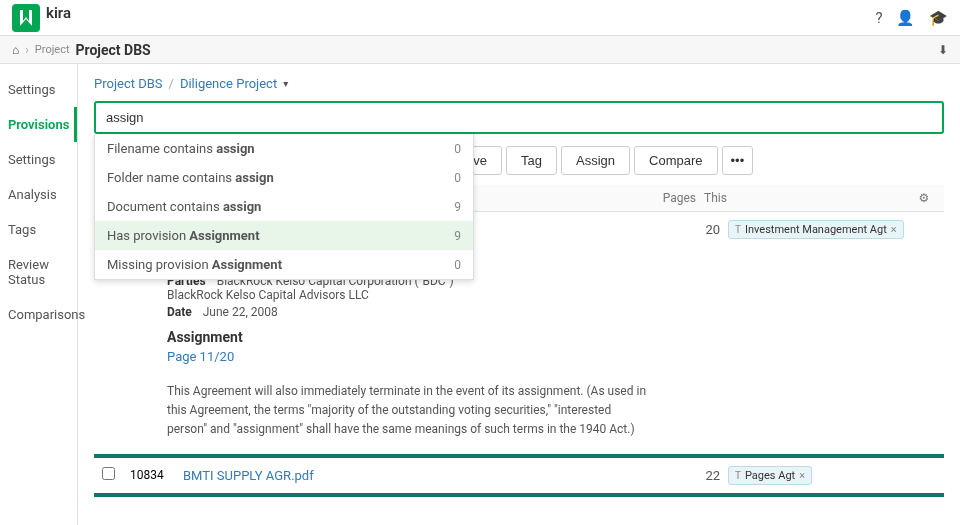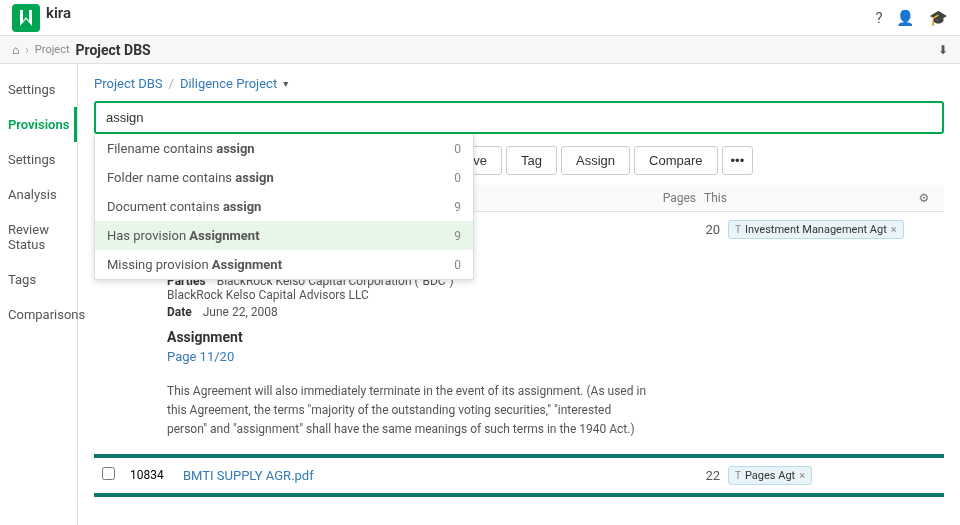--- a/index.html
+++ b/index.html
@@ -138,22 +138,22 @@
   <span class="dl-icon">⬇</span>
 </div>
 
 <div class="layout">
 
   <div class="sidebar">
     <div class="sidebar-item">Settings</div>
     <div class="sidebar-item active">Provisions</div>
     <div class="sidebar-item">Settings</div>
     <div class="sidebar-item">Analysis</div>
+    <div class="sidebar-item">Tags</div>
     <div class="sidebar-item">Review Status</div>
-    <div class="sidebar-item">Tags</div>
     <div class="sidebar-item">Comparisons</div>
   </div>
 
   <div class="main">
 
     <div class="project-header">
       <span class="proj-link">Project DBS</span>
       <span class="slash">/</span>
       <span class="proj-sub">Diligence Project</span>
       <span class="caret">▾</span>

